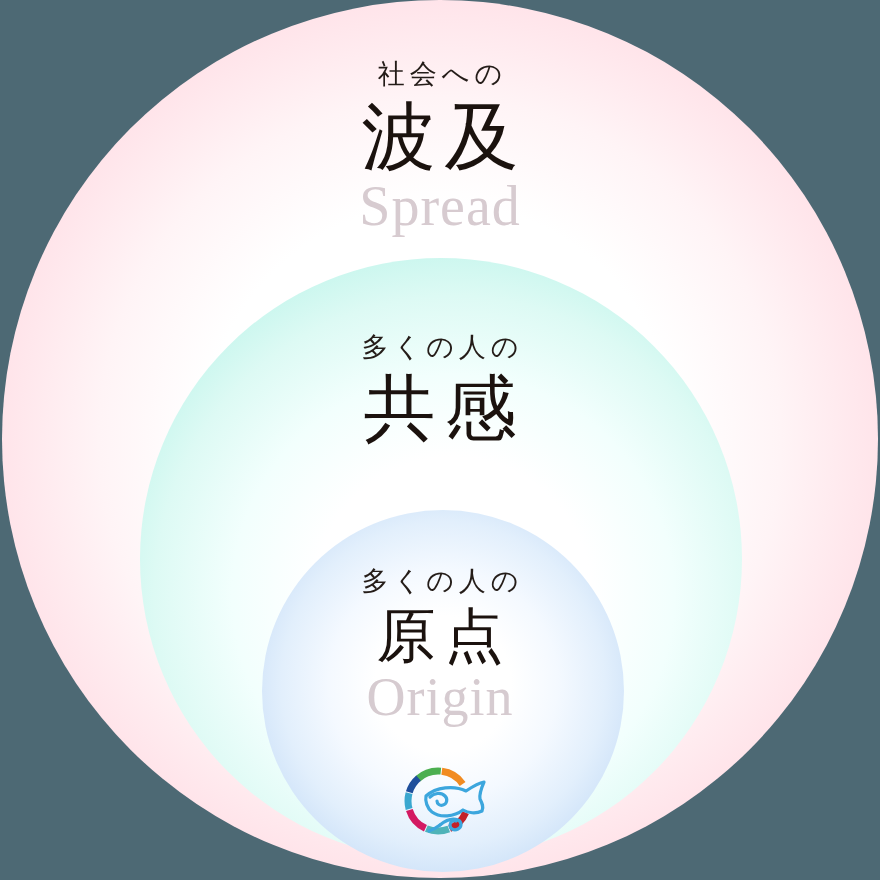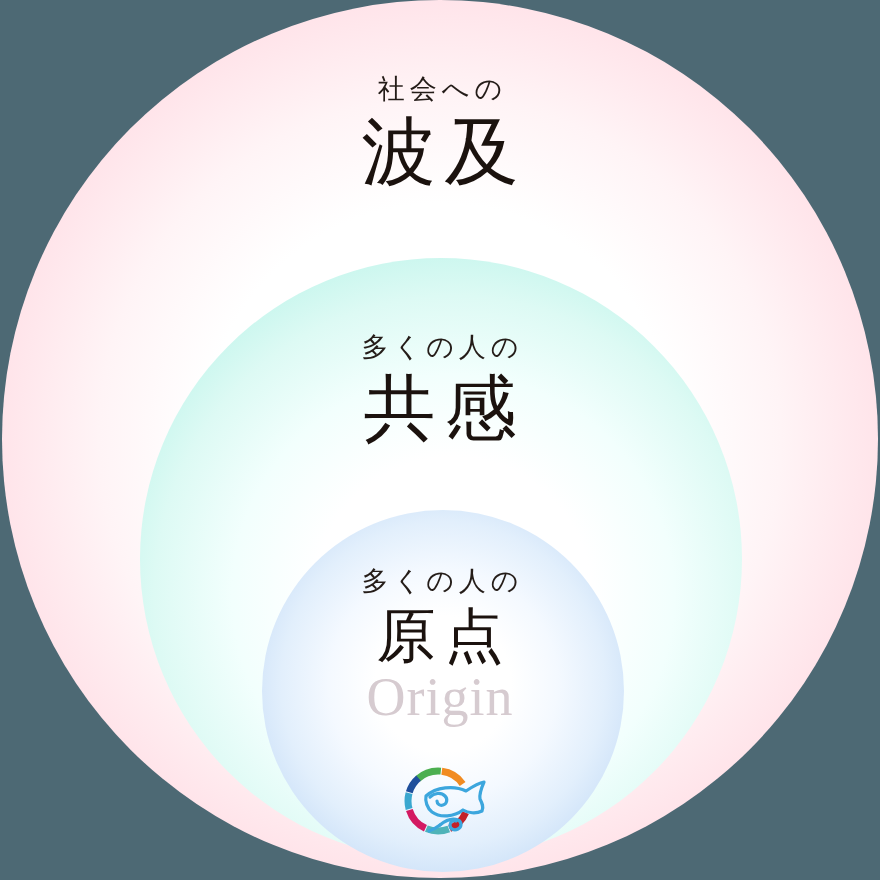--- a/index.html
+++ b/index.html
@@ -107,21 +107,21 @@
 
   .en-word {
     font-family: "Liberation Serif", "DejaVu Serif", serif;
     font-size: 56px;
     letter-spacing: 1px;
     color: #d7cbd0;
     font-weight: 400;
     margin-top: 4px;
   }
 
-  #block-spread   { top: 76px; }
+  #block-spread   { top: 61px; }
   #block-sympathy { top: 334px; }
   #block-origin   { top: 568px; }
 
   #block-sympathy .jp-big { font-size: 72px; }
   #block-sympathy .en-word { font-size: 54px; color: #d5c9ce; }
   #block-origin .jp-big { font-size: 59px; }
   #block-origin .en-word { font-size: 54px; color: #d6cbd0; }
 
   
   #logo {
@@ -140,20 +140,21 @@
 
   <div class="ring" id="ring-outer"></div>
 
   <div class="ring" id="ring-middle"></div>
 
   <div class="ring" id="ring-inner"></div>
 
   <div class="label-block" id="block-spread">
     <div class="jp-small">社会への</div>
     <div class="jp-big">波及</div>
+    <div class="en-word">Spread</div>
   </div>
 
   <div class="label-block" id="block-sympathy">
     <div class="jp-small">多くの人の</div>
     <div class="jp-big">共感</div>
   </div>
 
   <div class="label-block" id="block-origin">
     <div class="jp-small">多くの人の</div>
     <div class="jp-big">原点</div>

